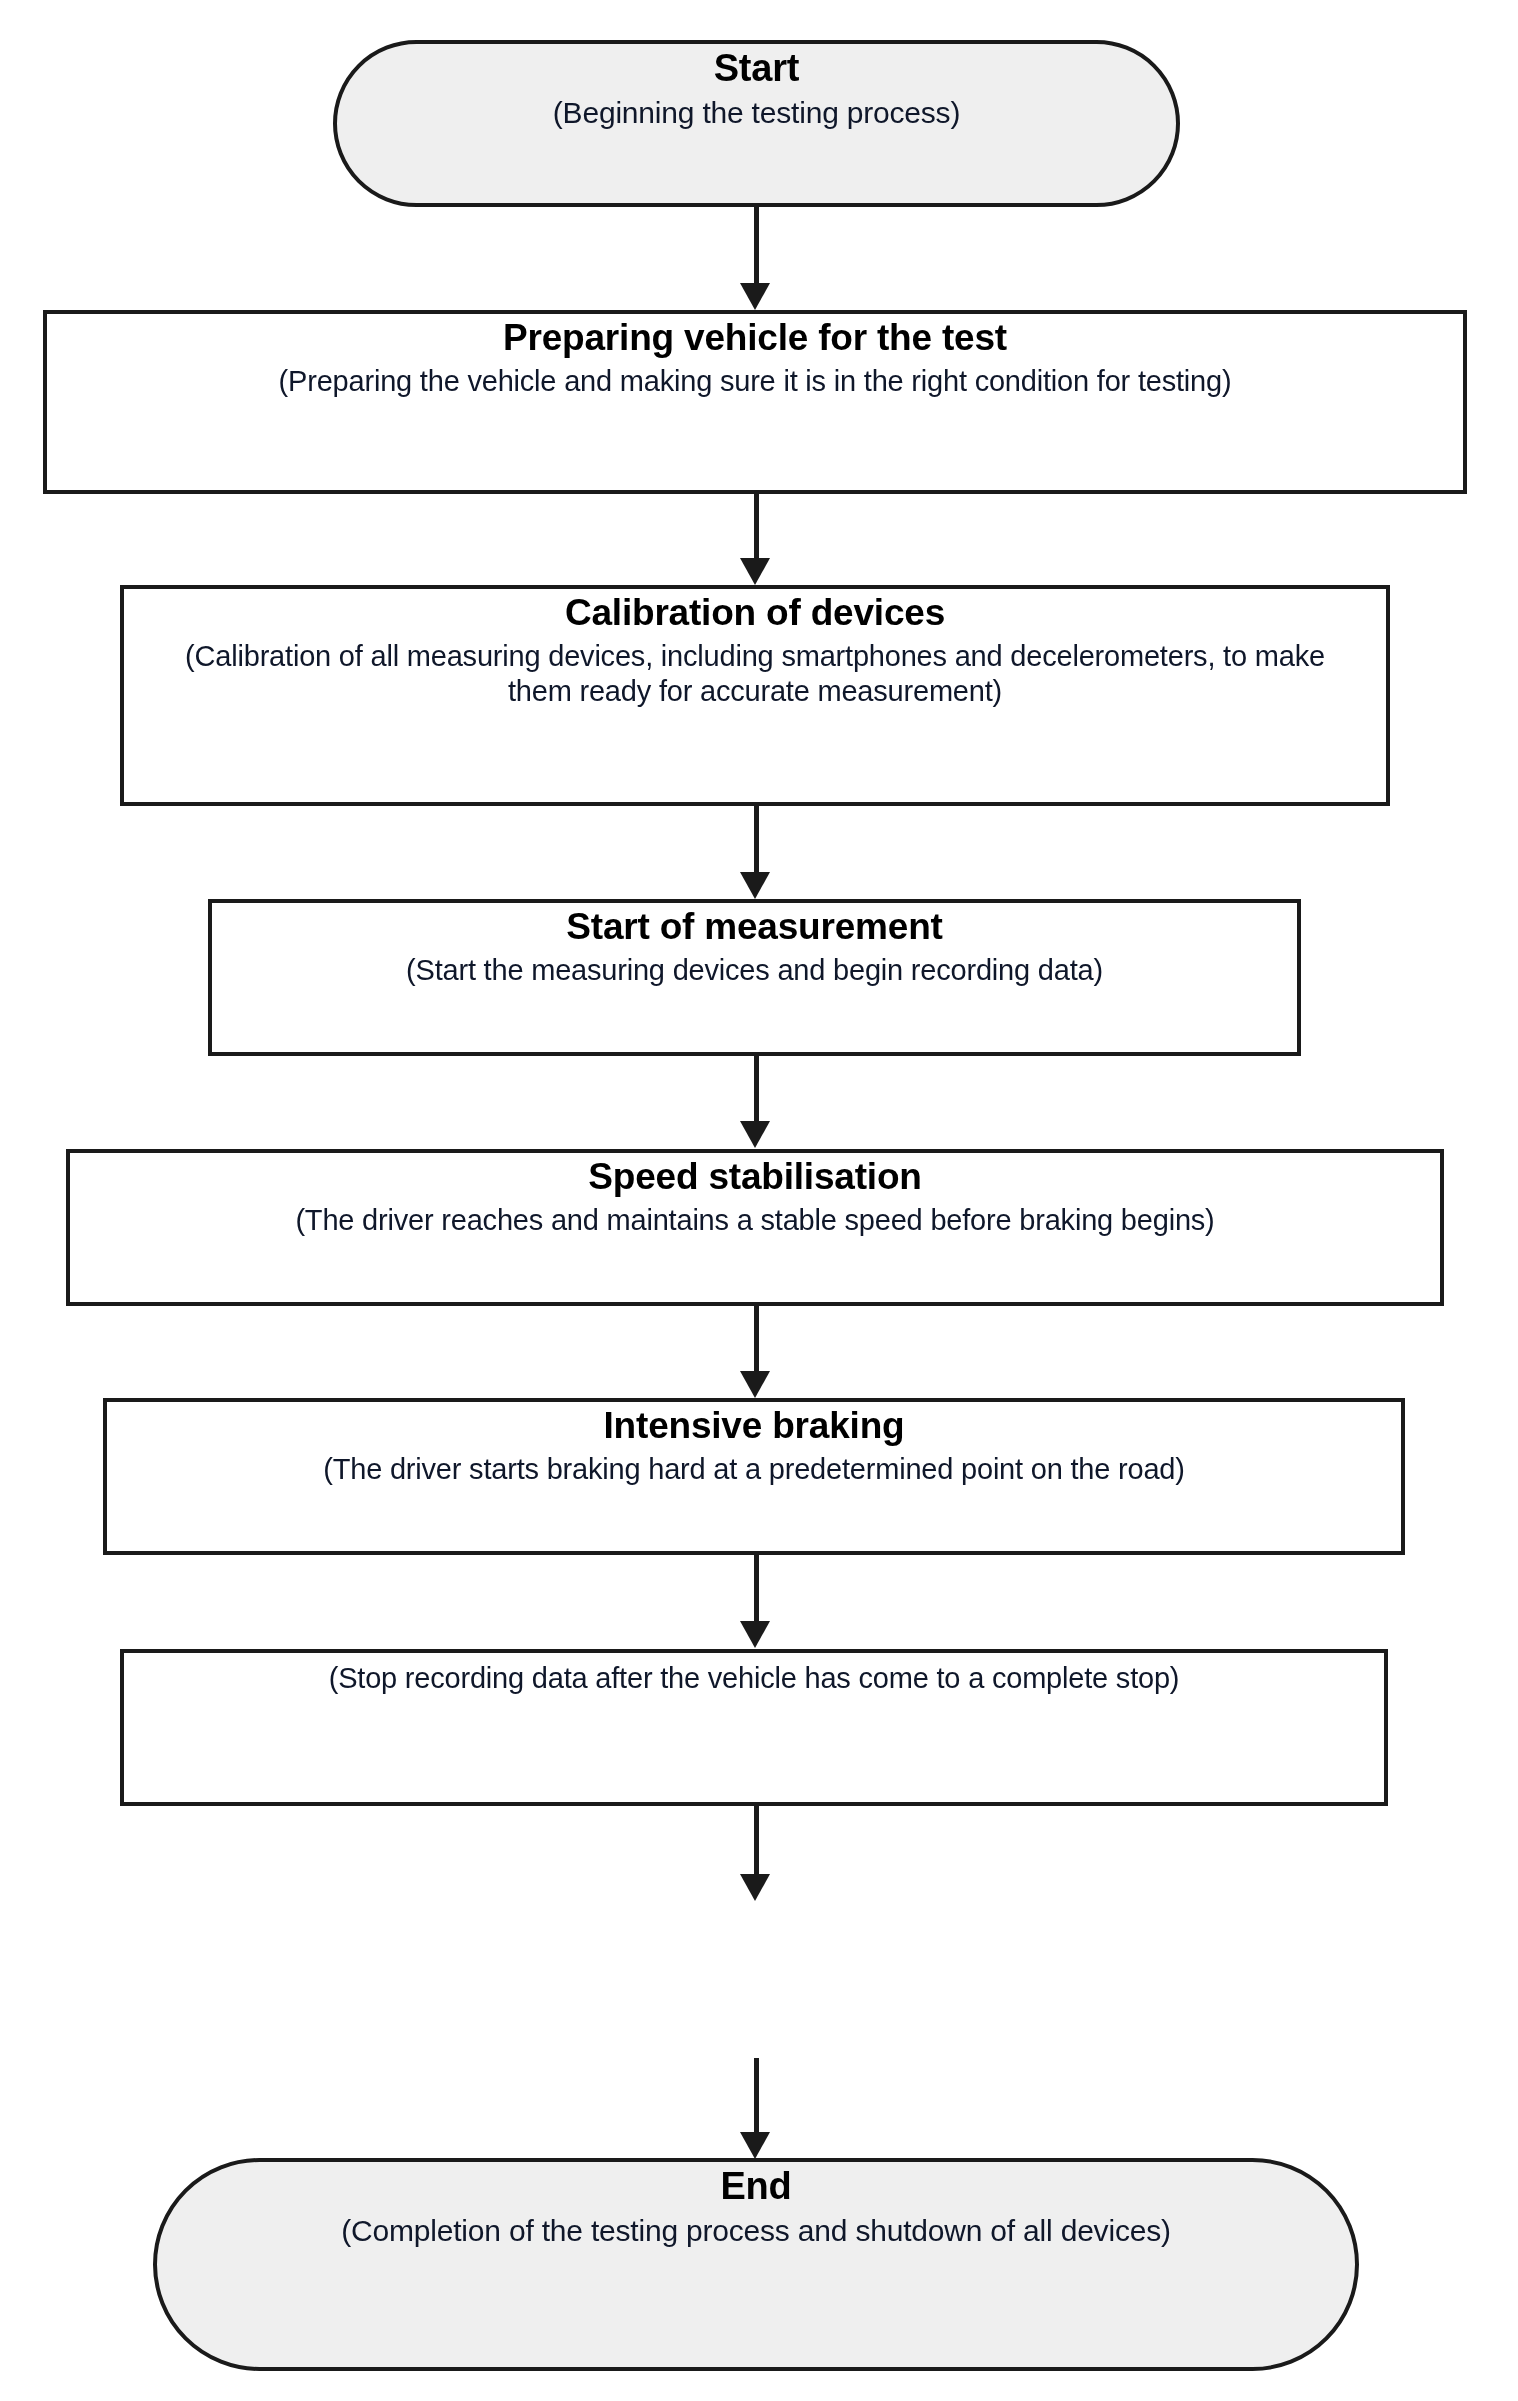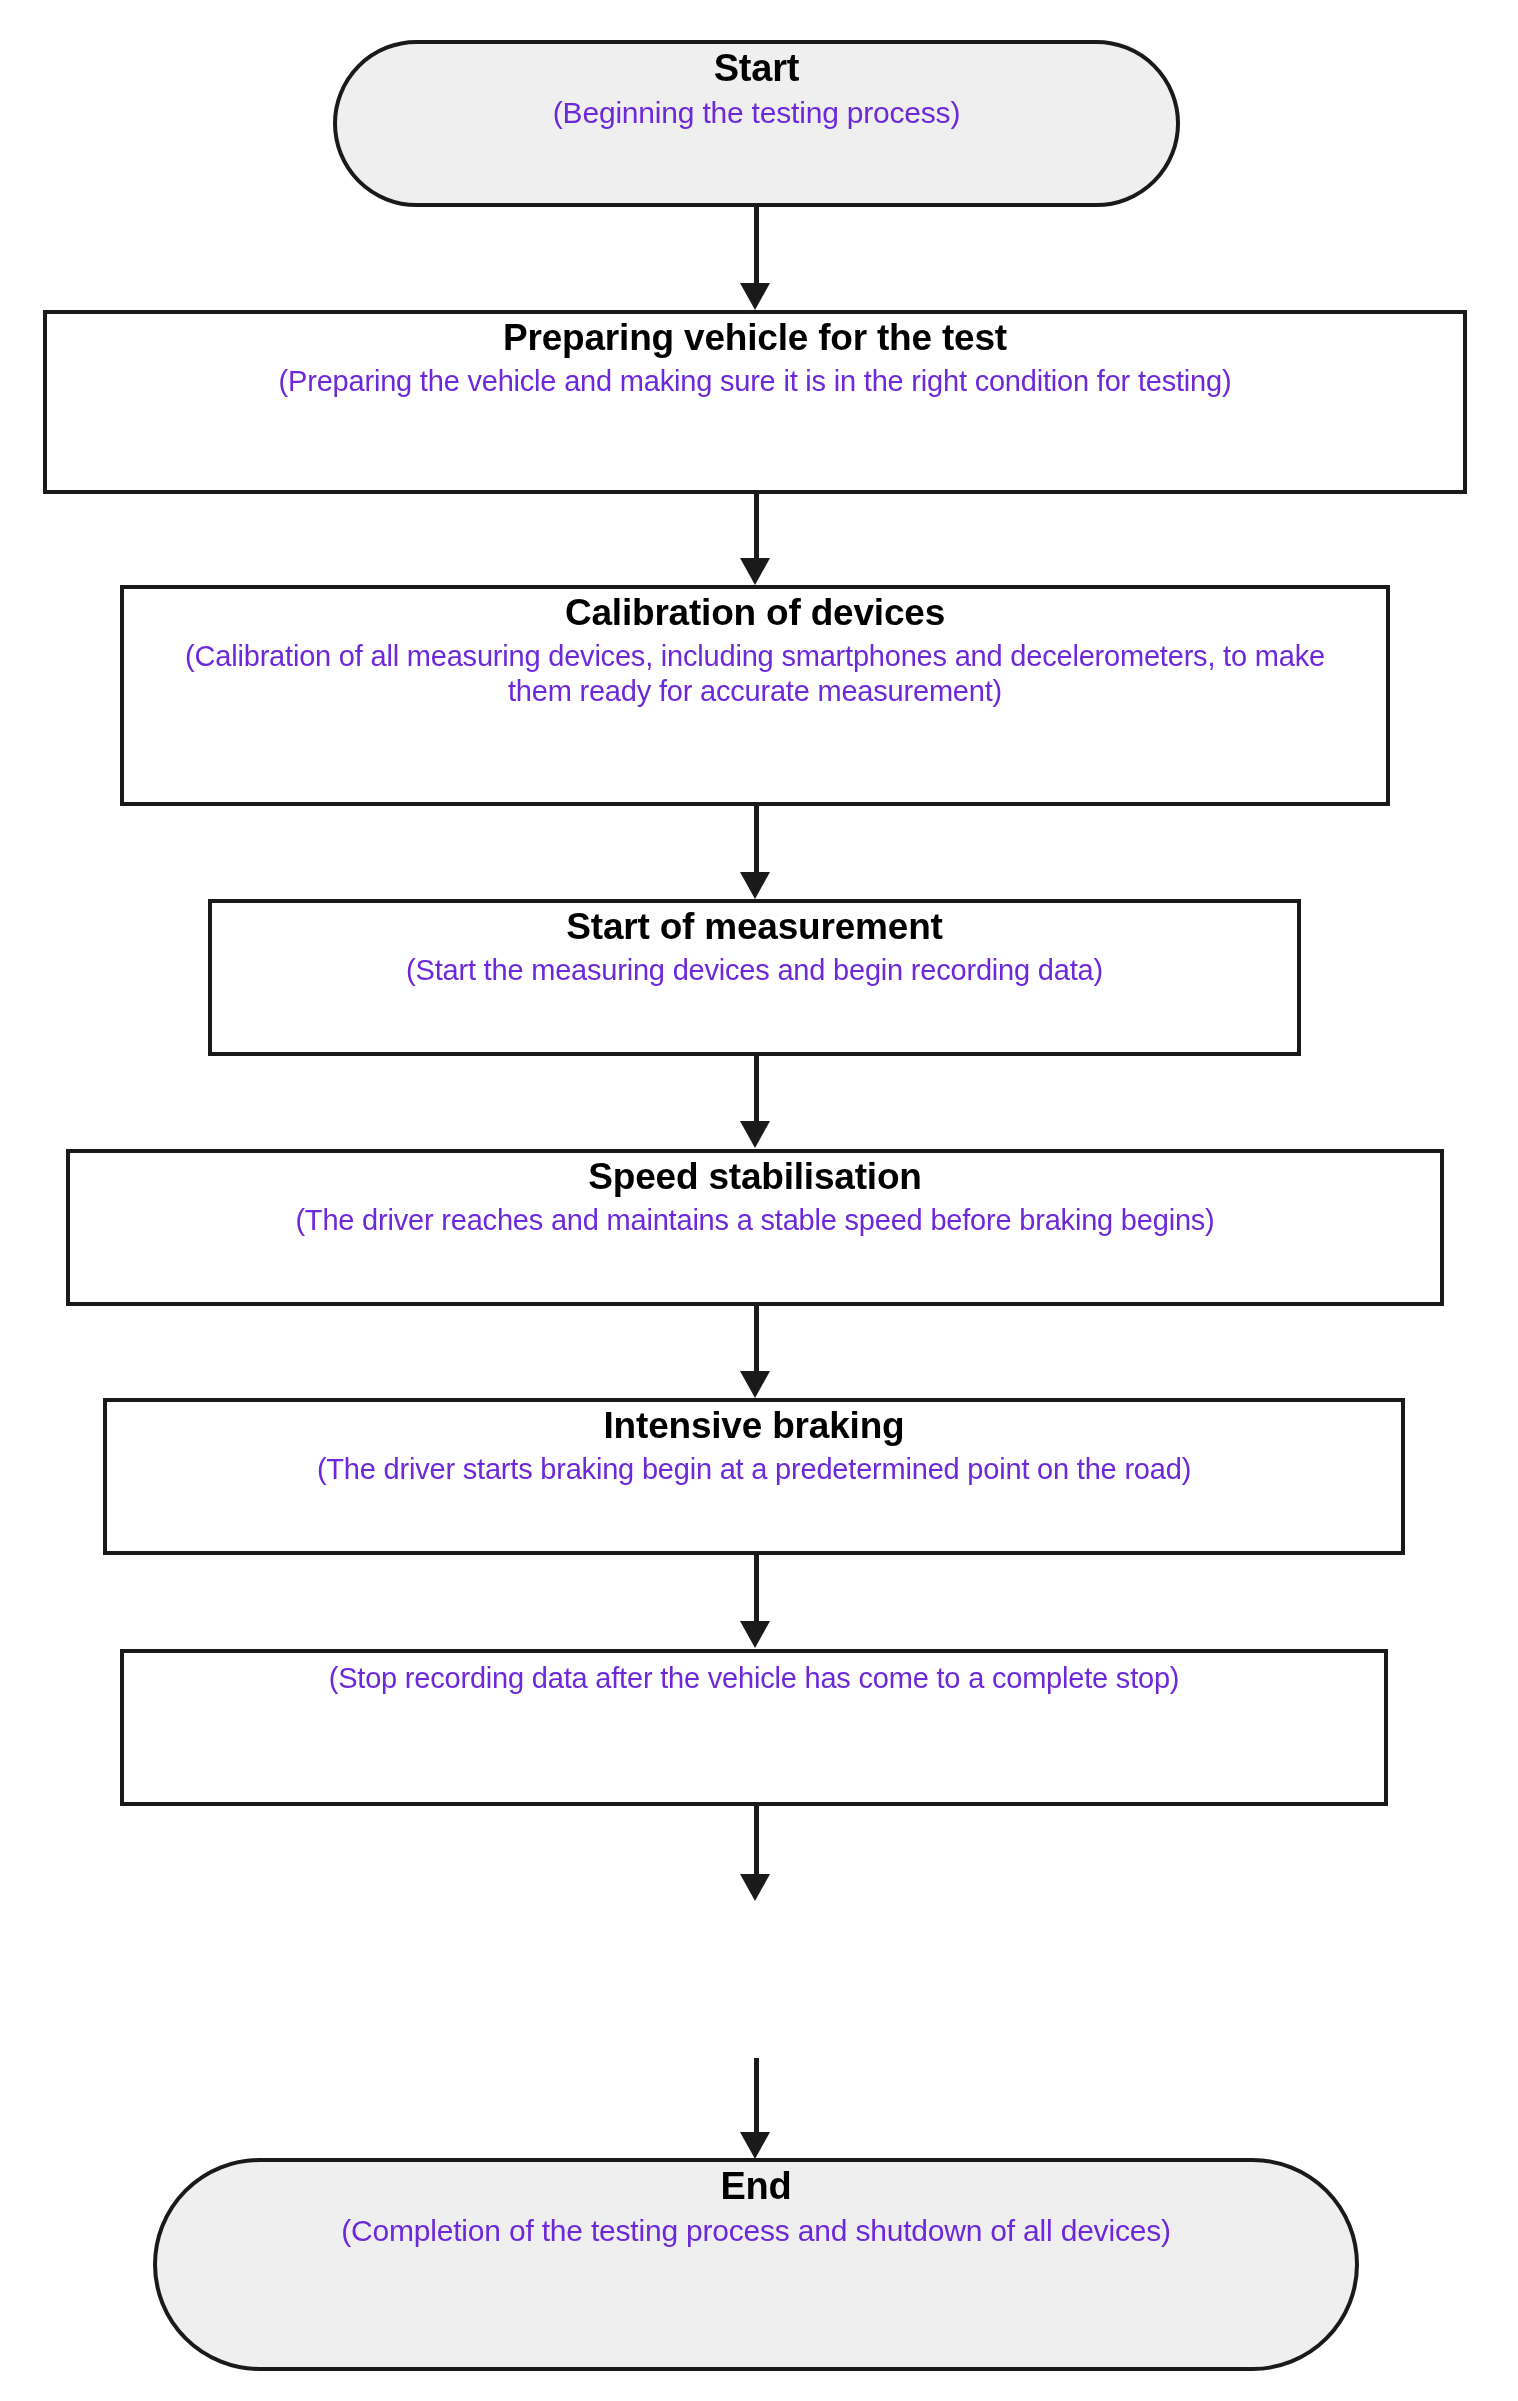--- a/index.html
+++ b/index.html
@@ -37,21 +37,21 @@
     font-weight: bold;
     font-size: 37px;
     line-height: 1.12;
     color: #000000;
     letter-spacing: -0.2px;
     margin: 0;
   }
   .node-desc {
     font-size: 29px;
     line-height: 1.2;
-    color: #6d28d9;
+    color: #0f172a;
     margin: 5px 0 0 0;
     letter-spacing: -0.2px;
     max-width: 100%;
   }
   .node.terminal .node-title { font-size: 38px; }
   .node.terminal .node-desc  { font-size: 30px; }
 
   
   .connector {
     position: absolute;
@@ -126,21 +126,21 @@
     <div class="node-desc">(The driver reaches and maintains a stable speed before braking begins)</div>
   </div>
 
   <div class="connector" style="left:756px; top:1306px; height:93px;">
     <div class="shaft" style="height:68px;"></div>
     <div class="head" style="top:65px;"></div>
   </div>
 
   <div class="node" style="left:103px; top:1398px; width:1302px; height:157px;">
     <div class="node-title">Intensive braking</div>
-    <div class="node-desc">(The driver starts braking begin at a predetermined point on the road)</div>
+    <div class="node-desc">(The driver starts braking hard at a predetermined point on the road)</div>
   </div>
 
   <div class="connector" style="left:756px; top:1555px; height:93px;">
     <div class="shaft" style="height:69px;"></div>
     <div class="head" style="top:66px;"></div>
   </div>
 
   <div class="node" style="left:120px; top:1649px; width:1268px; height:157px;">
     <div class="node-desc">(Stop recording data after the vehicle has come to a complete stop)</div>
   </div>

